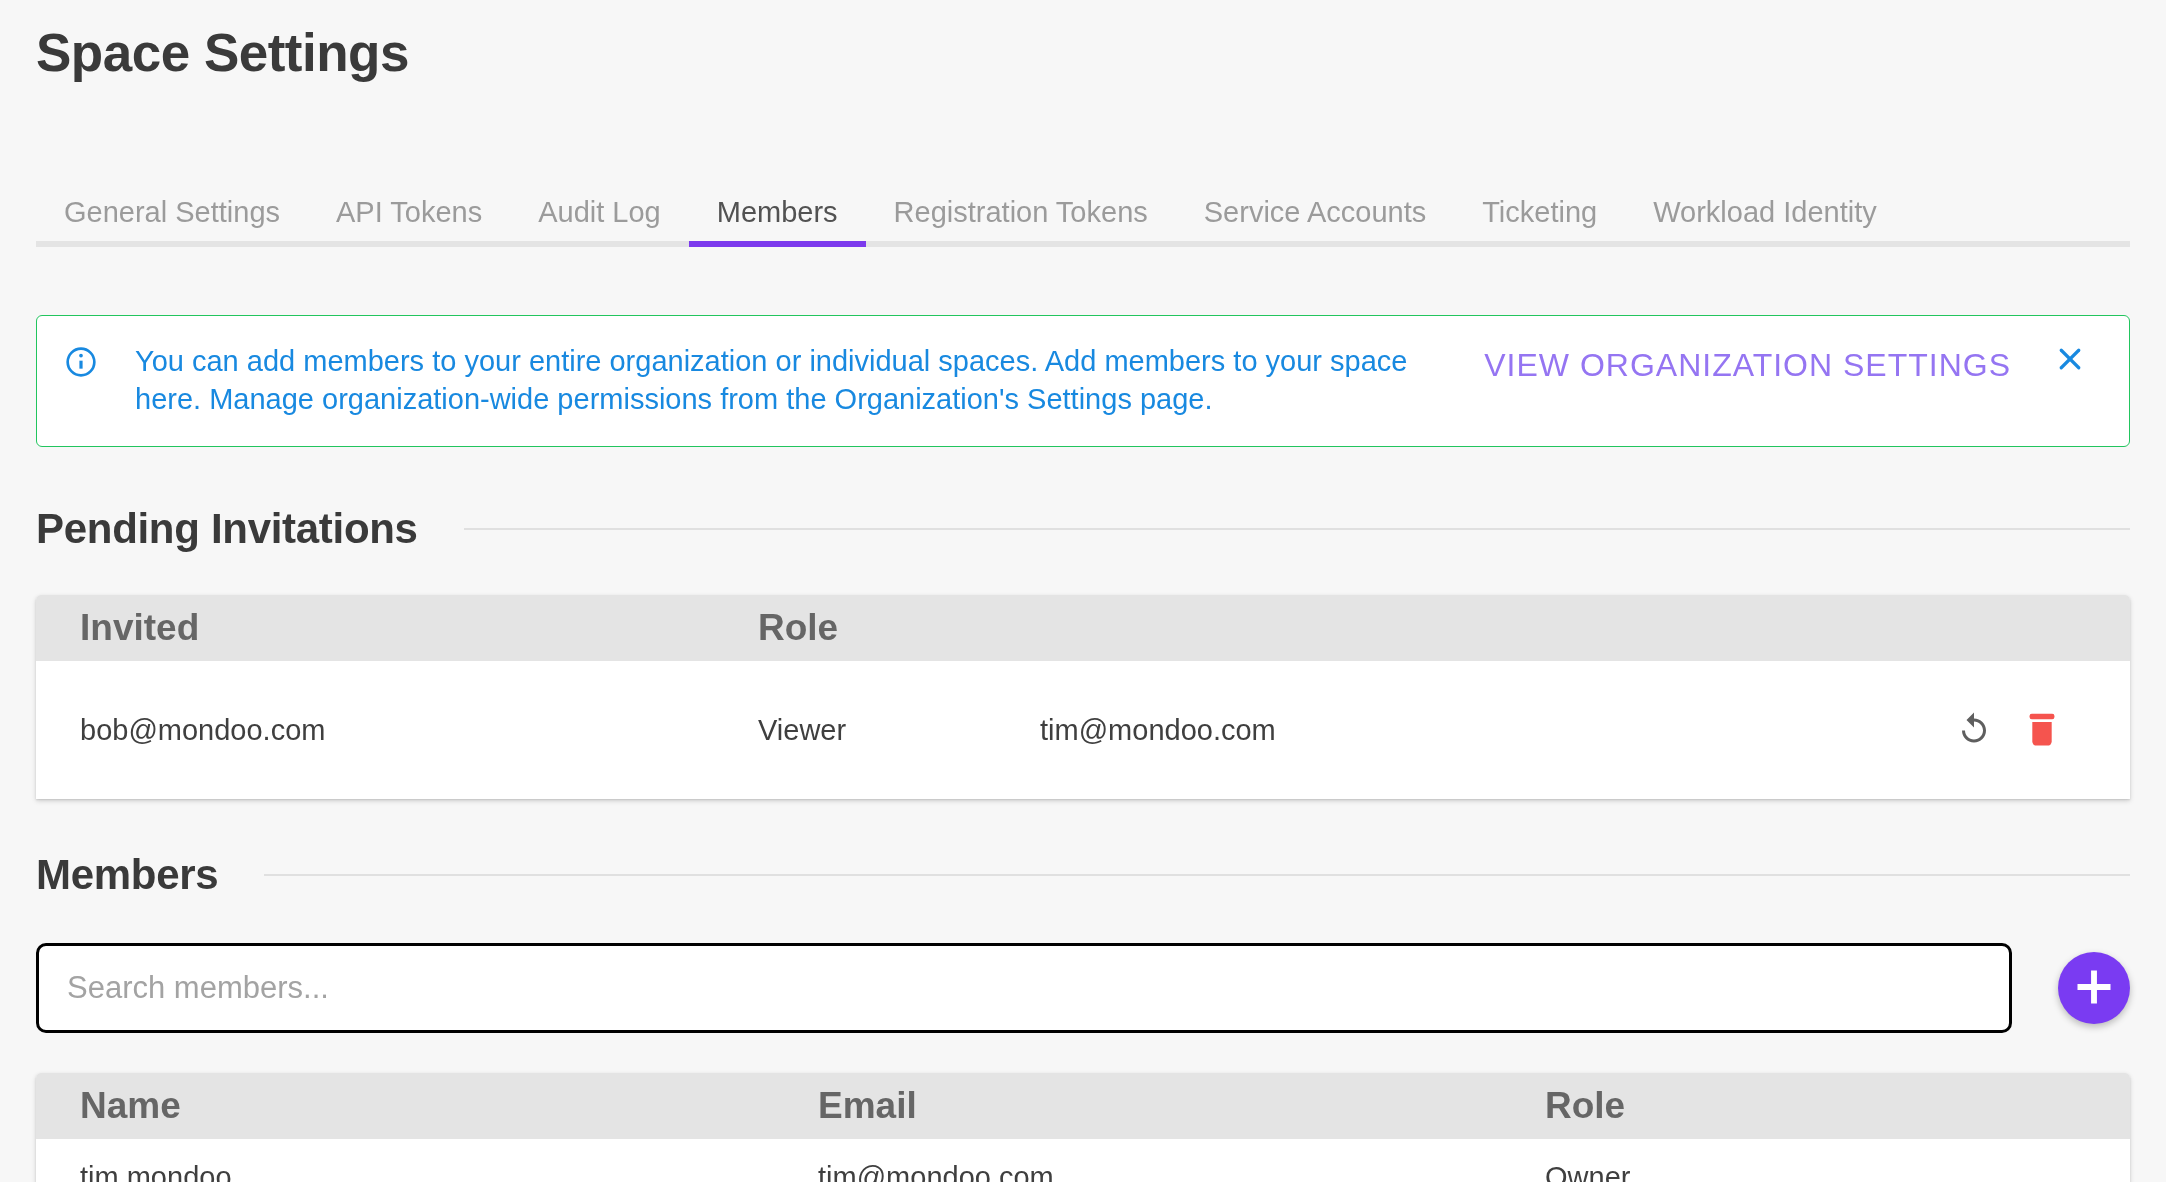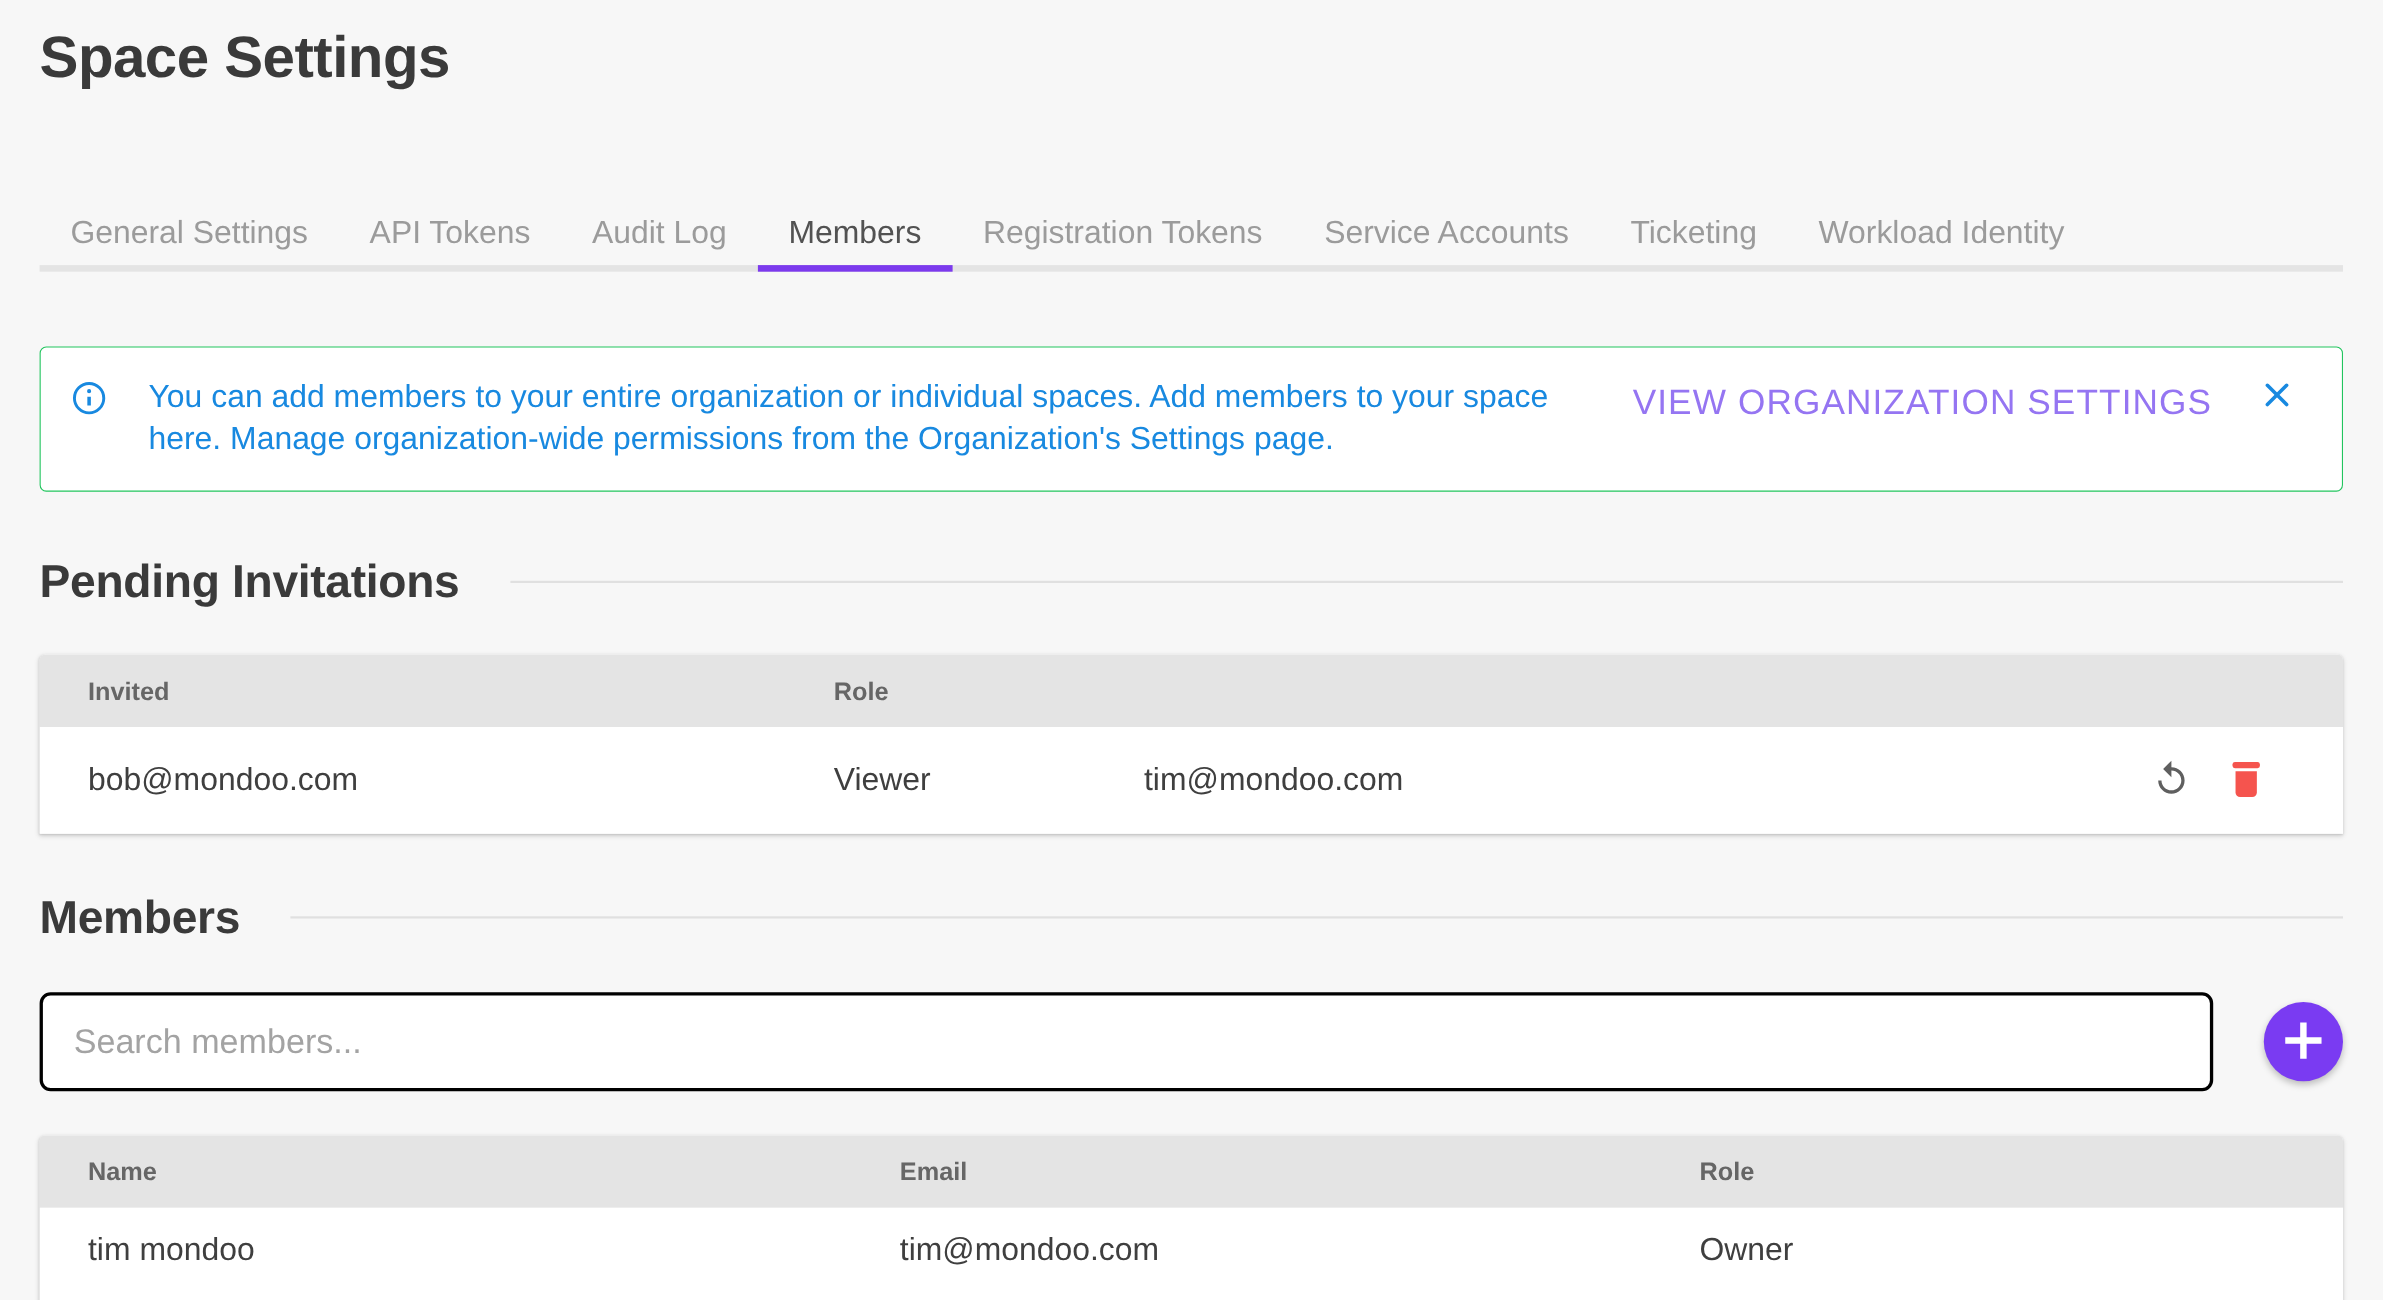--- a/index.html
+++ b/index.html
@@ -103,26 +103,26 @@
     border-radius: 5px 5px 0 0;
     box-shadow: 0 2px 5px rgba(0,0,0,0.16), 0 1px 2px rgba(0,0,0,0.10);
     background: #ffffff;
     overflow: hidden;
   }
   .trow { display: grid; align-items: center; }
   .pending .trow { grid-template-columns: 722px 282px 1fr 260px; }
   .members-table .trow { grid-template-columns: 782px 727px 1fr; }
   .thead { background: #e4e4e4; height: 66px; }
   .thead .cell {
-    font-size: 23px;
+    font-size: 37px;
     font-weight: 600;
     color: #666666;
   }
   .cell:first-child { padding-left: 44px; }
-  .tbody-row { background: #ffffff; height: 97px; }
+  .tbody-row { background: #ffffff; height: 138px; }
   .tbody-row .cell { font-size: 29px; color: #3f3f3f; }
   .member-row { height: 100px; align-items: start !important; padding-top: 22px; }
   .member-row .cell.name { font-weight: 500; }
 
   .actions-cell {
     display: flex;
     justify-content: flex-end;
     align-items: center;
     gap: 28px;
     padding-right: 68px;

